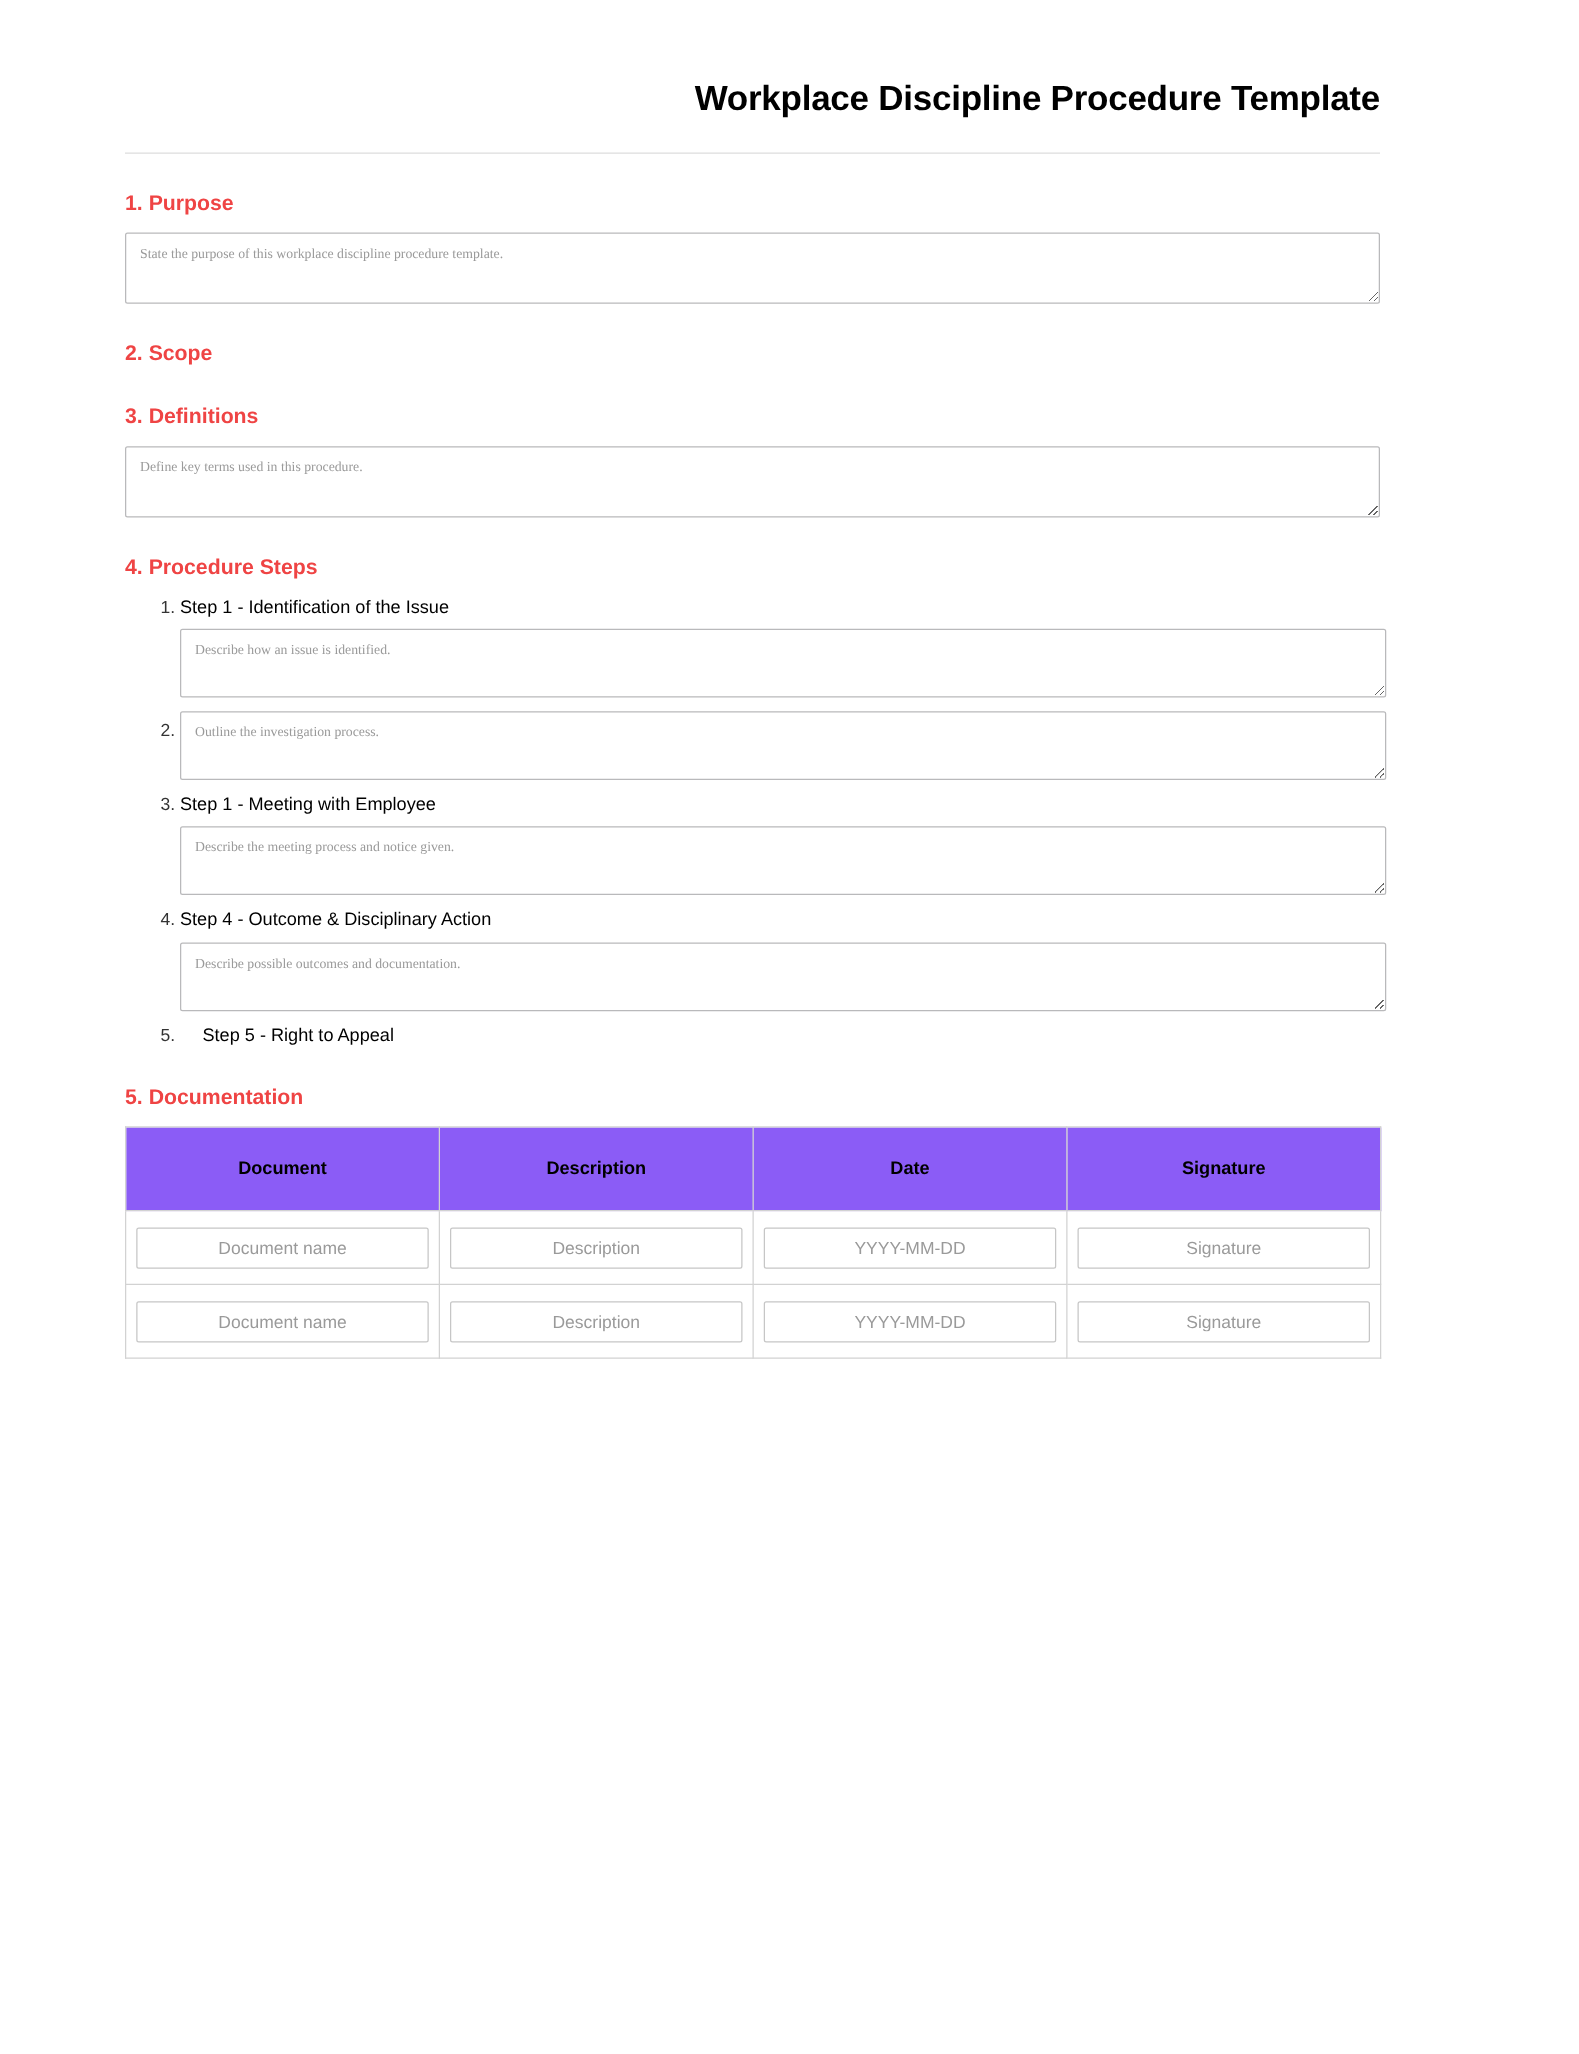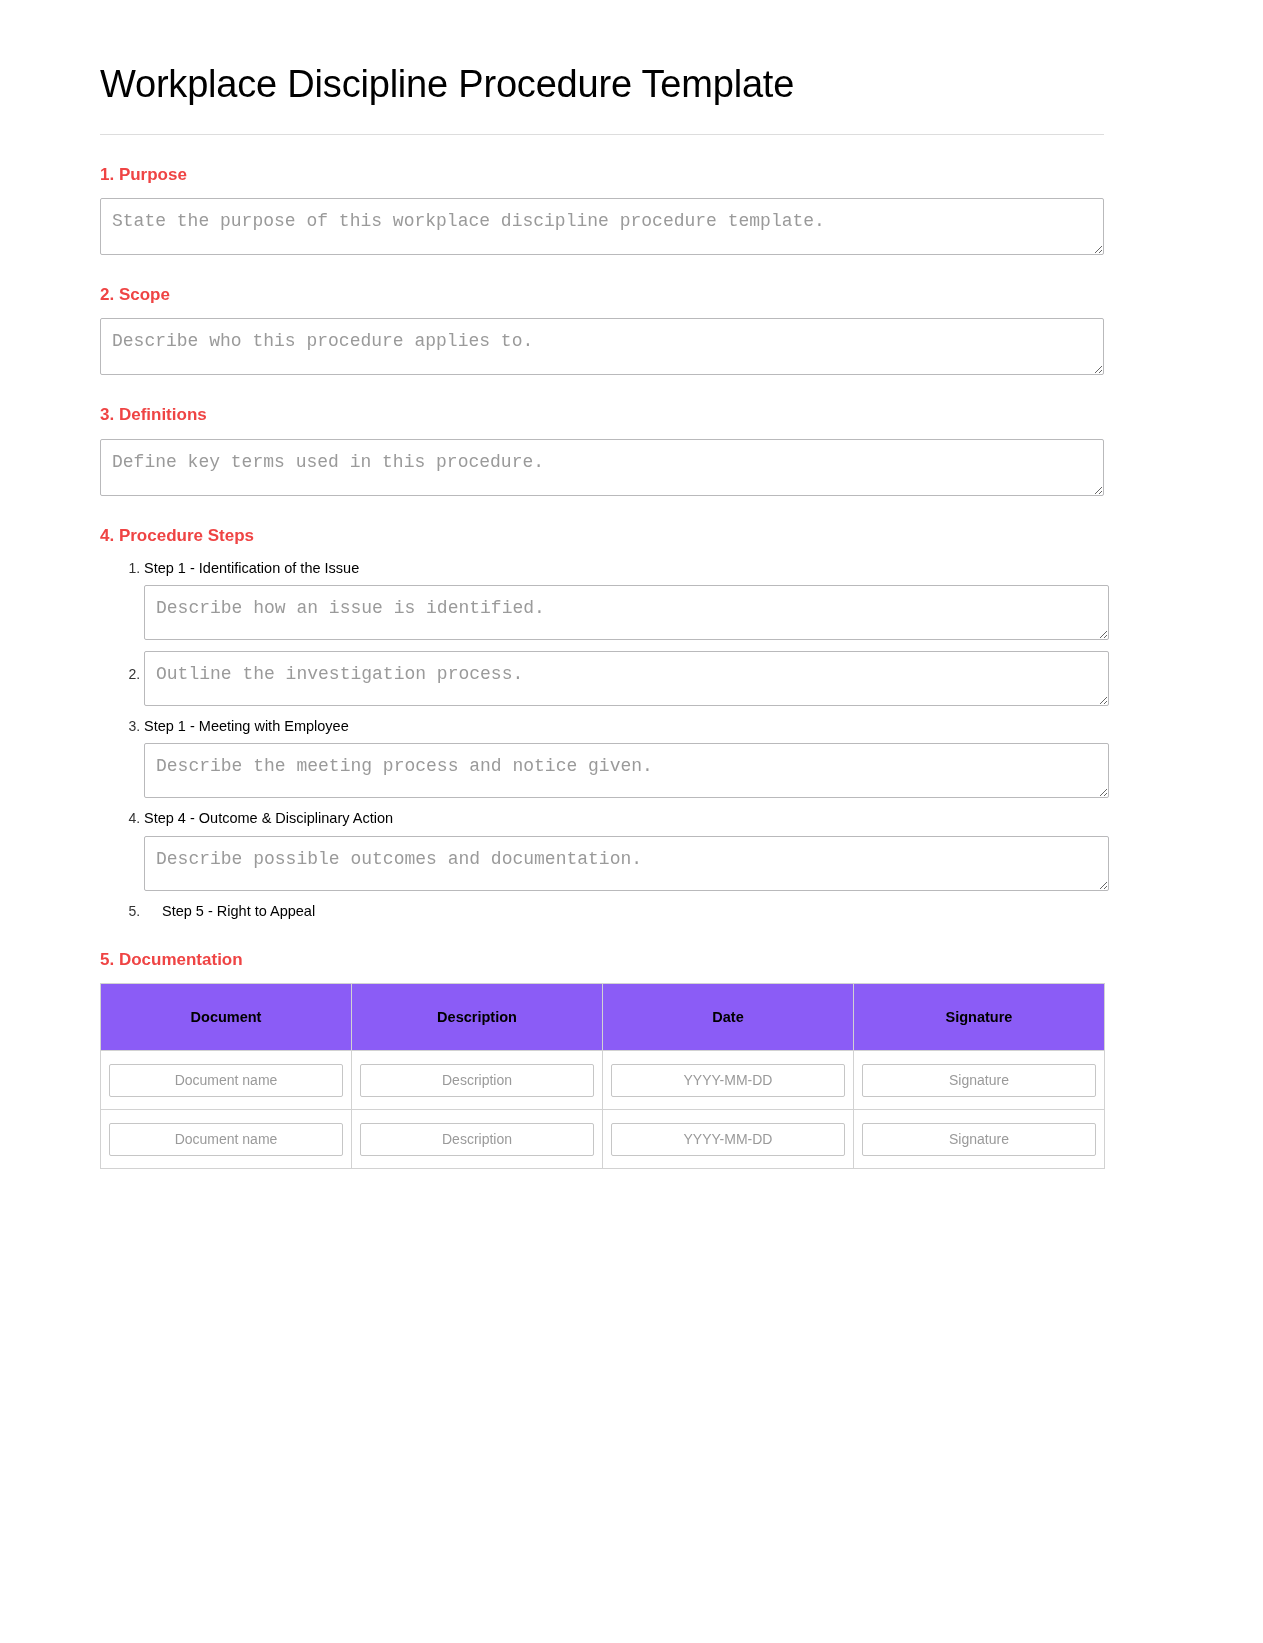--- a/index.html
+++ b/index.html
@@ -21,27 +21,28 @@
     width: 1263px;
     height: 1643px;
     box-sizing: border-box;
     padding: 62px 159px 0 100px;
     overflow: hidden;
     position: relative;
   }
 
   .doc-title {
     font-family: "Liberation Sans Narrow", "Liberation Sans", sans-serif;
-    font-size: 38px;
-    font-weight: normal;
+    font-size: 28px;
+    font-weight: bold;
     letter-spacing: -0.2px;
     line-height: 1.2;
     color: #000000;
     margin: 0 0 0 0;
     padding: 0;
+    text-align: right;
   }
 
   .title-rule {
     border: none;
     border-top: 1px solid #dddddd;
     margin: 26px 0 0 0;
     padding: 0;
     height: 0;
     width: 1004px;
   }
@@ -62,22 +63,22 @@
 
   textarea.field {
     display: block;
     box-sizing: border-box;
     width: 1004px;
     height: 57px;
     padding: 9px 11px;
     border: 1px solid #b9b9bb;
     border-radius: 2px;
     background: #ffffff;
-    font-family: Liberation Mono, monospace;
-    font-size: 18px;
+    font-family: Liberation Serif, serif;
+    font-size: 11px;
     line-height: 1.45;
     color: #222222;
     resize: vertical;
     outline: none;
   }
   textarea.field::placeholder {
     color: #9a9a9a;
     opacity: 1;
   }
 
@@ -171,21 +172,20 @@
 
   <hr class="title-rule">
 
   <div class="section">
     <div class="section-heading">1. Purpose</div>
     <textarea class="field" placeholder="State the purpose of this workplace discipline procedure template." style=""></textarea>
   </div>
 
   <div class="section">
     <div class="section-heading">2. Scope</div>
-    <textarea class="field" placeholder="Describe who this procedure applies to." style=""></textarea>
   </div>
 
   <div class="section">
     <div class="section-heading">3. Definitions</div>
     <textarea class="field" placeholder="Define key terms used in this procedure." style=""></textarea>
   </div>
 
   <div class="section">
     <div class="section-heading">4. Procedure Steps</div>
 

